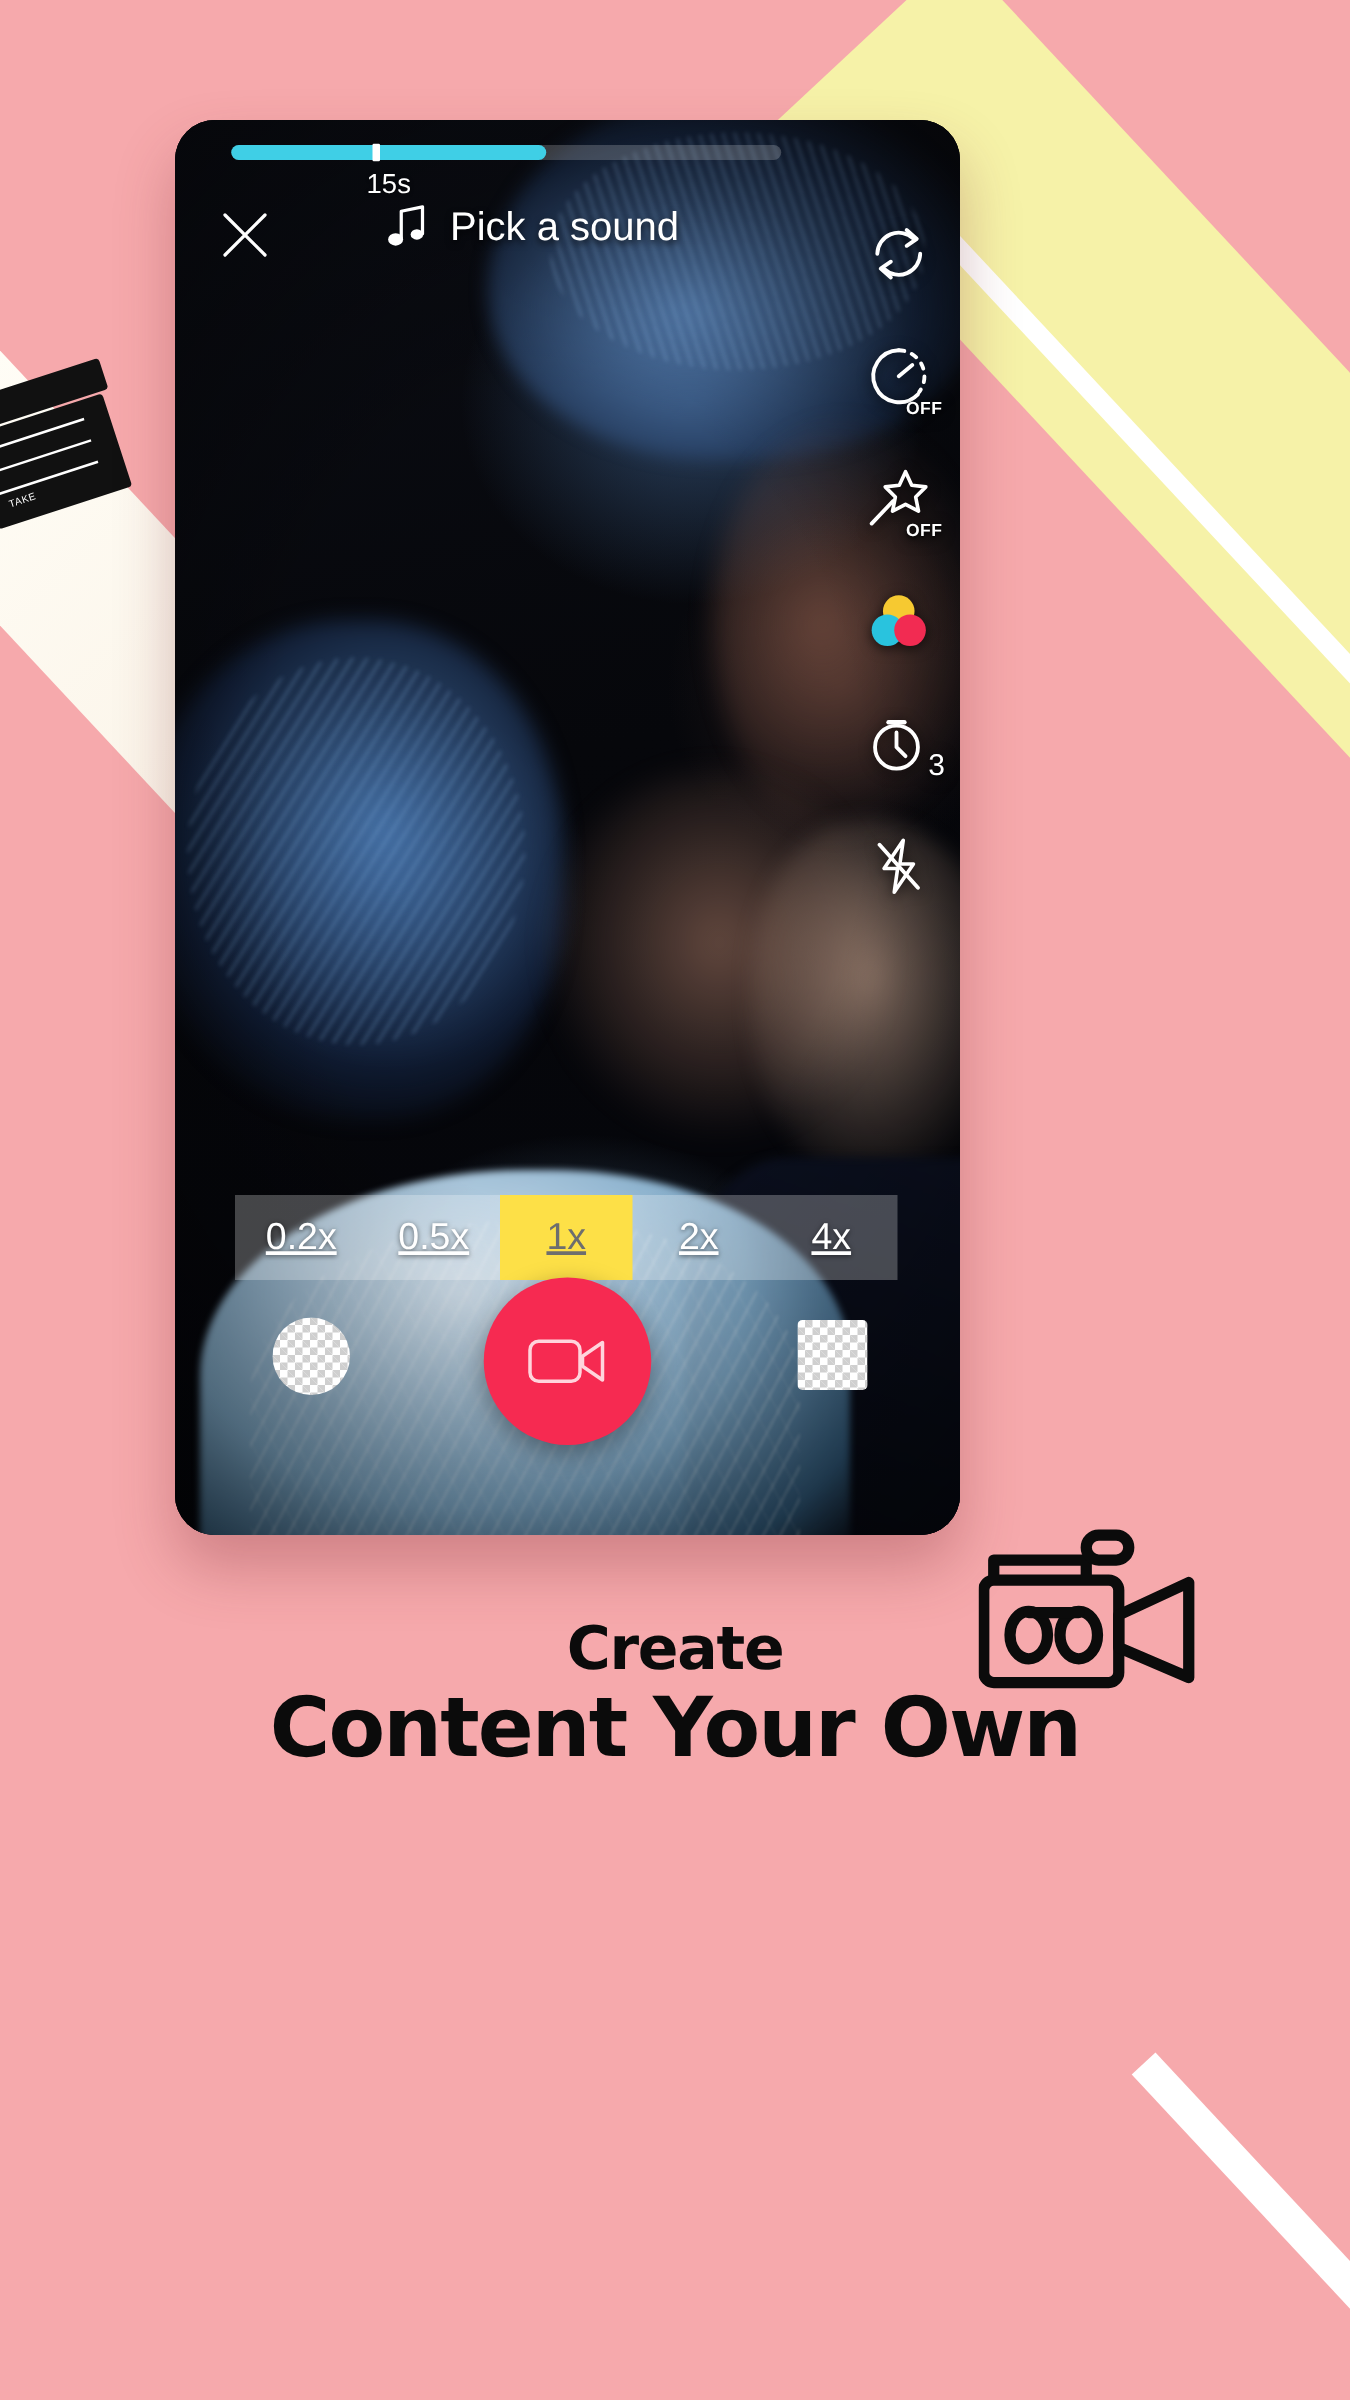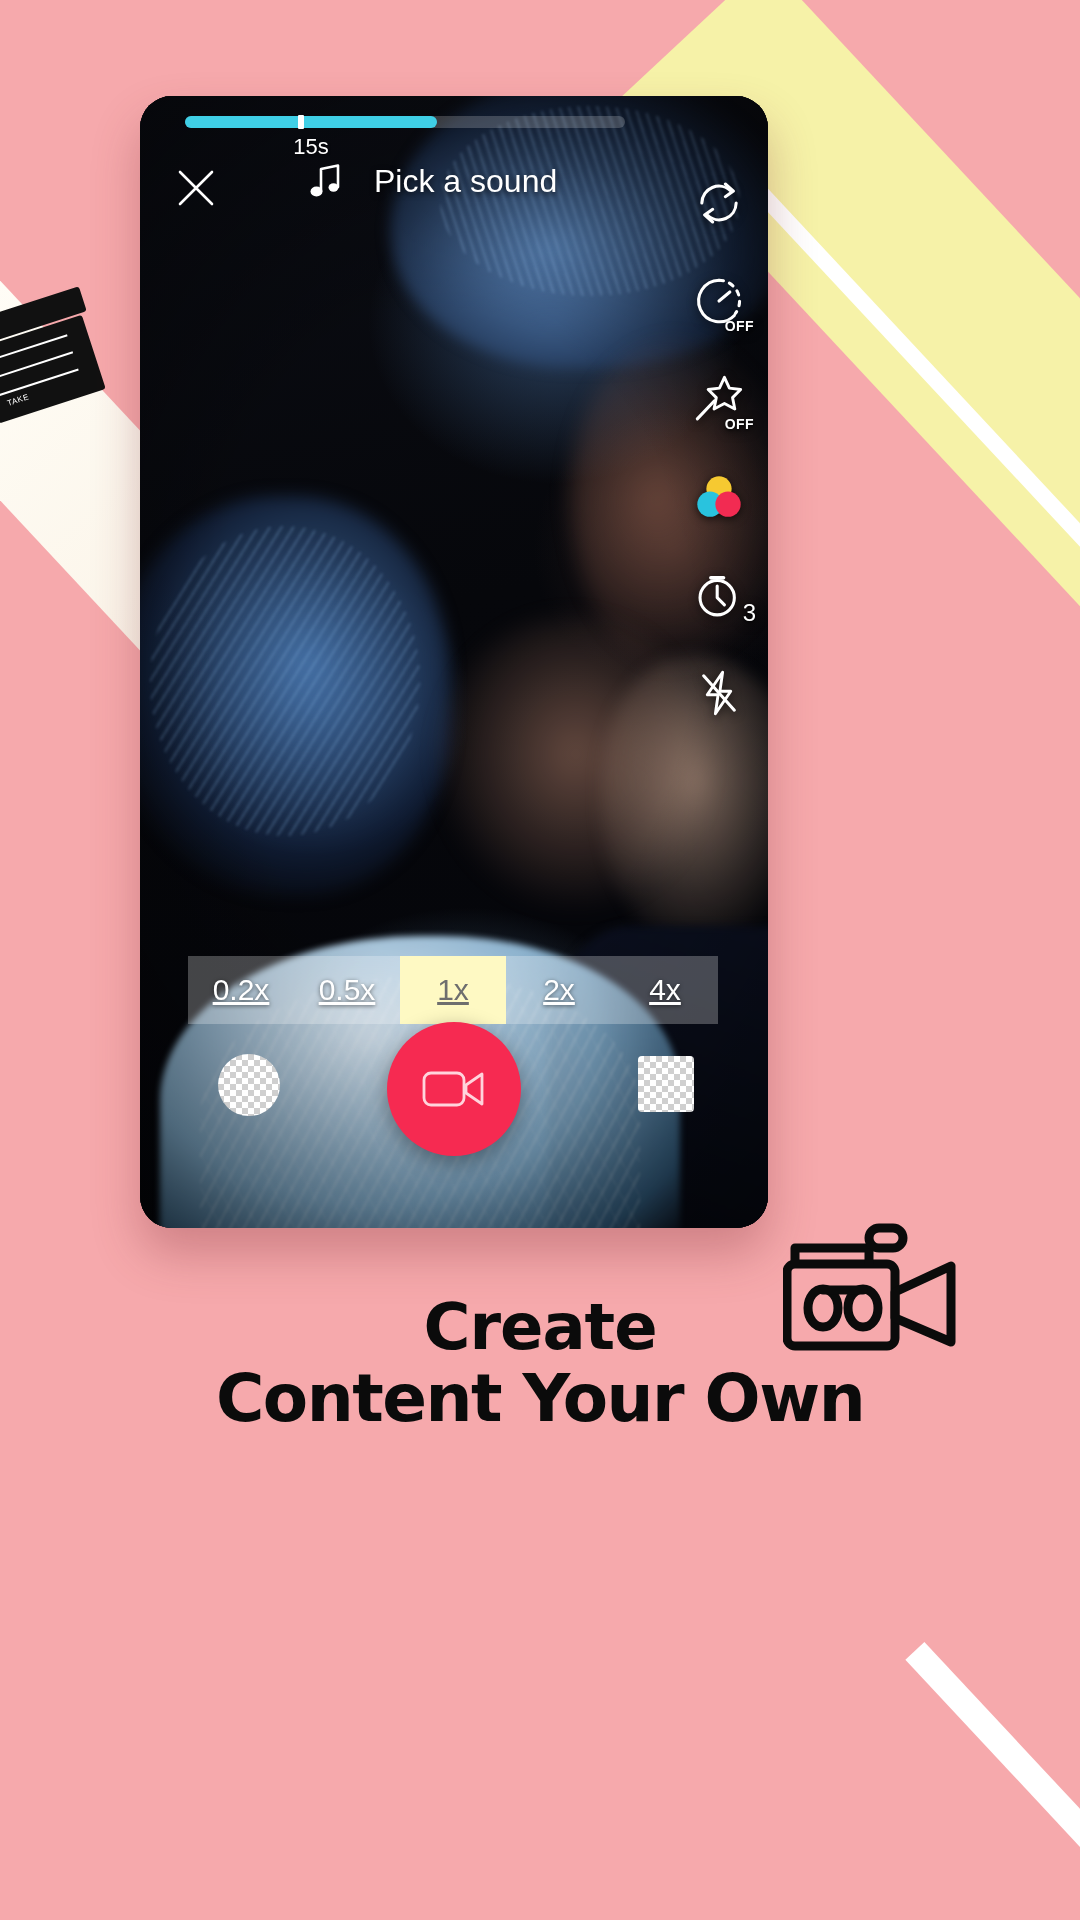--- a/index.html
+++ b/index.html
@@ -219,21 +219,21 @@
     text-shadow:0 1px 3px rgba(0,0,0,.6);
   }
 
   
   .close-btn{
     position:absolute; left:30px; top:66px;
     width:52px; height:52px; cursor:pointer;
   }
   .sound-pill{
     position:absolute; left:168px; top:66px;
-    display:flex; align-items:center; gap:32px;
+    display:flex; align-items:center; gap:18px;
     cursor:pointer;
   }
   .note-icon{ width:34px; height:38px; }
   .sound-label{
     color:#FFFFFF; font-size:32px; font-weight:400;
     text-shadow:0 2px 6px rgba(0,0,0,.75);
     white-space:nowrap;
   }
 
   
@@ -271,21 +271,21 @@
   }
   .speed-item{
     flex:1;
     display:flex; align-items:center; justify-content:center;
     color:#FFFFFF; font-size:30px; font-weight:400;
     cursor:pointer;
     text-shadow:0 1px 4px rgba(0,0,0,.55);
     text-decoration:underline;
   }
   .speed-item.active{
-    background:#fef9c3;
+    background:#fde047;
     color:#6E6E6E;
     text-shadow:none;
   }
 
   
   .bottom-bar{
     position:absolute; left:0; right:0; bottom:46px;
     height:160px;
   }
   .checker{
@@ -323,21 +323,21 @@
     pointer-events:none;
   }
   .headline{
     position:absolute; left:0; right:0; top:1295px;
     text-align:center;
     color:#0B0B0B;
     font-family:"DejaVu Sans", sans-serif;
     font-weight:700;
   }
   .headline .l1{
-    display:block; font-size:64px; line-height:1.02;
+    display:block; font-size:48px; line-height:1.02;
     letter-spacing:-1px;
   }
   .headline .l2{
     display:block; font-size:66px; line-height:1.18;
     letter-spacing:-1.5px;
   }
 </style>
 </head>
 <body>
 

